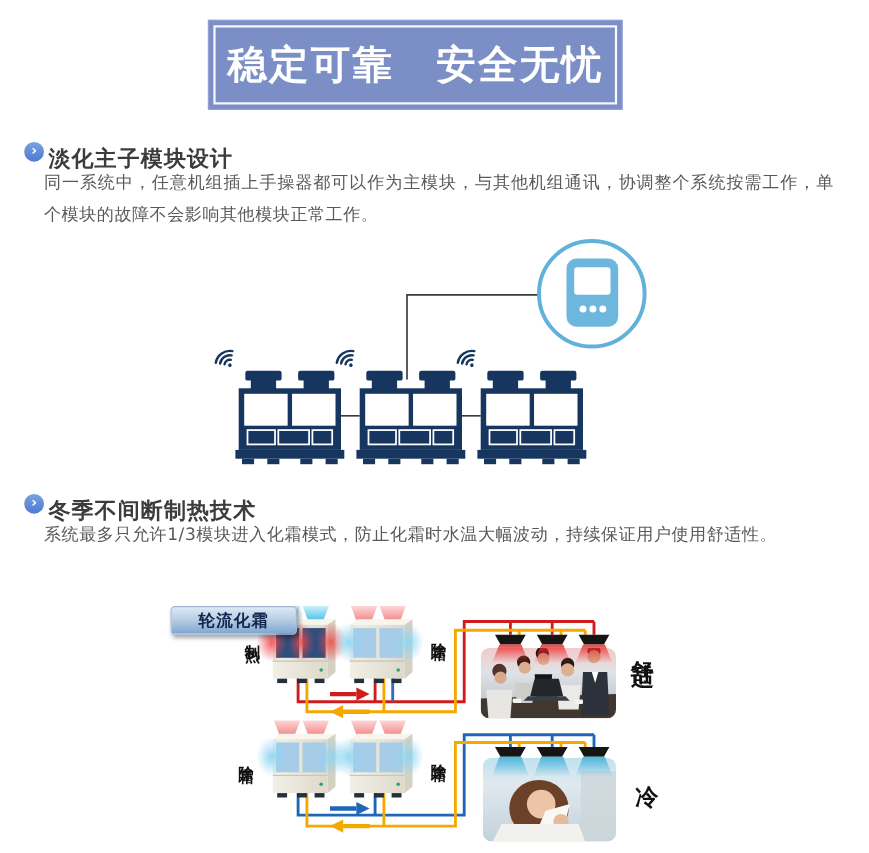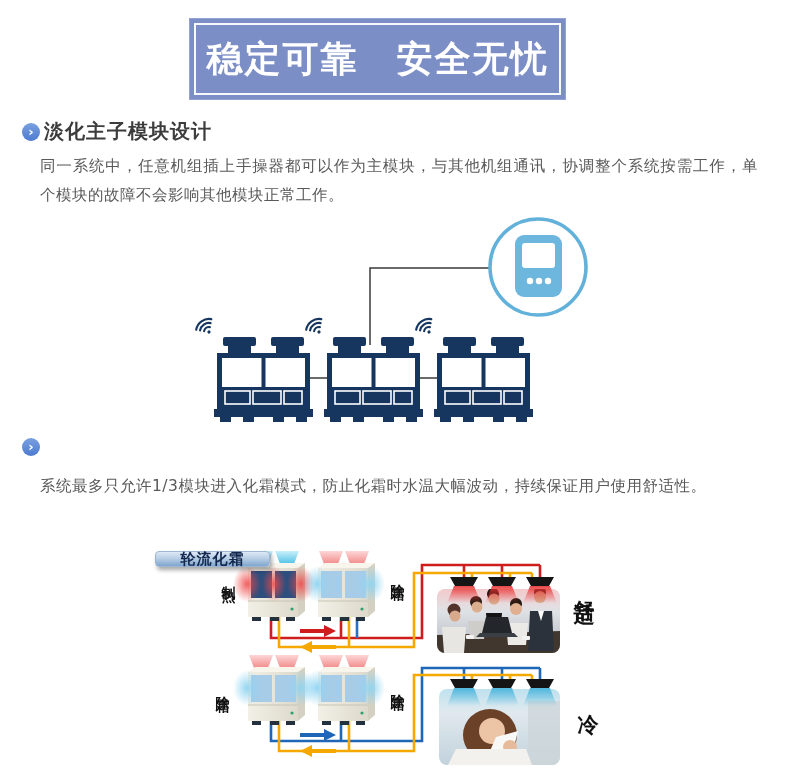--- a/index.html
+++ b/index.html
@@ -12,32 +12,32 @@
     display:flex;align-items:center;justify-content:center;}
   .banner-inner{position:absolute;left:4px;top:4px;right:4px;bottom:4px;
     border:2px solid rgba(255,255,255,.95);pointer-events:none;}
   .banner-title{color:#fff;font-size:36px;font-weight:bold;letter-spacing:2px;white-space:nowrap;}
 
   
   .sec-head{position:absolute;left:22px;display:flex;align-items:center;gap:4px;}
   .bullet{width:18px;height:18px;border-radius:50%;
     background:linear-gradient(180deg,#7aa0e0,#4d7bd0);
     color:#fff;font-size:13px;font-weight:bold;line-height:18px;text-align:center;flex:0 0 auto;}
-  .sec-title{font-size:20px;font-weight:bold;color:#3c3c3c;letter-spacing:1px;}
+  .sec-title{font-size:20px;font-weight:bold;color:#3c3c3c;letter-spacing:1px;margin-top:13px;}
   .sec-body{position:absolute;left:40px;width:718px;font-size:15.5px;color:#595959;
     line-height:29px;letter-spacing:.5px;text-align:justify;}
   #sec1-head{top:118px;} #sec1-body{top:152px;}
   #sec2-head{top:438px;} #sec2-body{top:472px;}
 
   
   .illus1{position:absolute;left:185px;top:215px;width:420px;height:215px;}
   .illus2{position:absolute;left:150px;top:543px;width:495px;height:232px;}
   .illus2 svg,.illus1 svg{position:absolute;left:0;top:0;}
 
-  .tag-label{position:absolute;height:16px;padding:0 14px;border-radius:4px;
+  .tag-label{position:absolute;height:26px;padding:0 14px;border-radius:4px;
     background:linear-gradient(180deg,#dde9f5 0%,#b9cfe5 45%,#7fa6cf 100%);
     border:1px solid #9db7d2;box-shadow:2px 3px 4px rgba(0,0,0,.35);
     color:#12264e;font-size:15px;font-weight:bold;letter-spacing:1px;
     display:flex;align-items:center;justify-content:center;box-sizing:border-box;}
   #lbl-row1{left:5px;top:8px;min-width:115px;}
   #lbl-row2{left:5px;top:106px;min-width:127px;}
 
   .vtext{position:absolute;writing-mode:vertical-rl;text-orientation:upright;
     font-weight:bold;color:#111;}
   .status{font-size:14px;letter-spacing:3px;}
@@ -108,20 +108,21 @@
         <rect x="337" y="28" width="33" height="25" rx="3" fill="#fff"></rect>
         <circle cx="345" cy="66" r="3.2" fill="#fff"></circle>
         <circle cx="354" cy="66" r="3.2" fill="#fff"></circle>
         <circle cx="363" cy="66" r="3.2" fill="#fff"></circle>
       </g>
     </svg>
   </div>
 
   <div class="sec-head" id="sec2-head">
     <span class="bullet">›</span>
+    <span class="sec-title">冬季不间断制热技术</span>
   </div>
   <div class="sec-body" id="sec2-body">系统最多只允许1/3模块进入化霜模式，防止化霜时水温大幅波动，持续保证用户使用舒适性。</div>
 
   <div class="illus2">
     <svg width="495" height="232" viewBox="0 0 495 232">
       <defs>
         <linearGradient id="gWedgeC" x1="0" y1="0" x2="0" y2="1">
           <stop offset="0" stop-color="#c9f0fa"></stop>
             <stop offset="1" stop-color="#50c2e8"></stop>
         </linearGradient>

